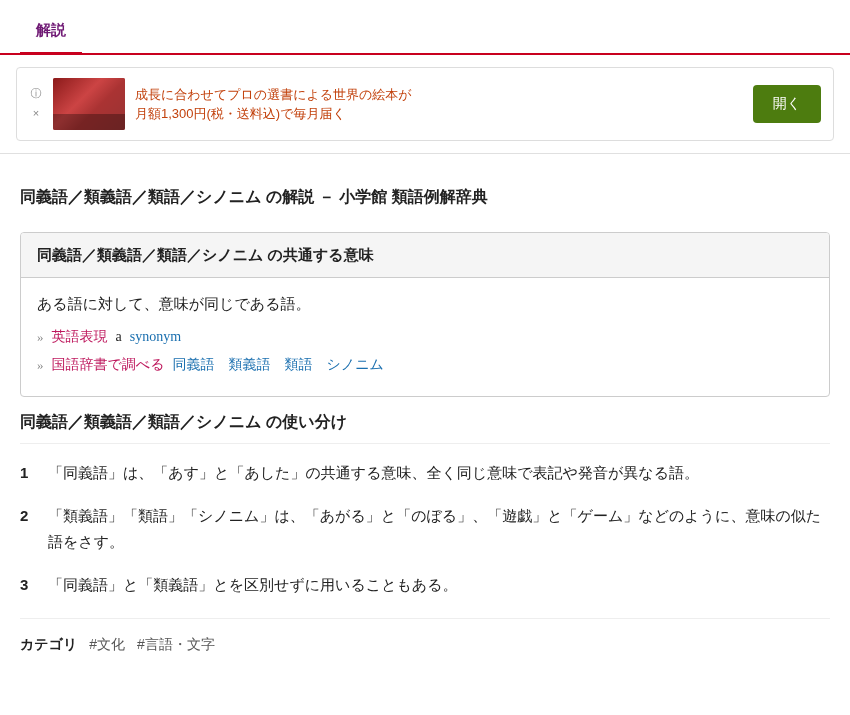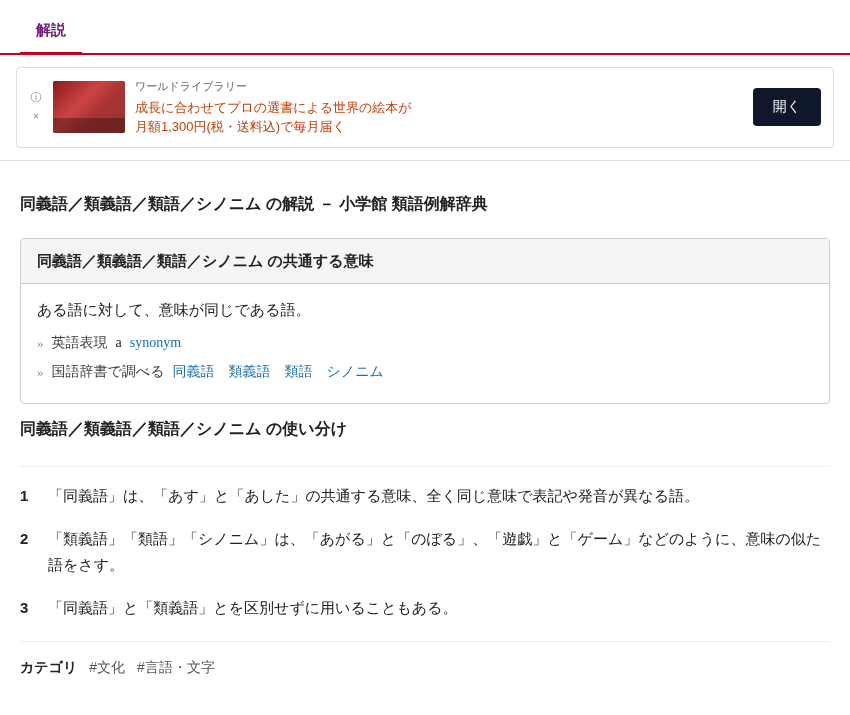--- a/index.html
+++ b/index.html
@@ -75,21 +75,21 @@
       font-size: 11px;
       color: #666;
       margin-bottom: 2px;
     }
     .ad-title {
       font-size: 13px;
       color: #c2410c;
       line-height: 1.5;
     }
     .ad-button {
-      background: #0f172a;
+      background: #4d7c0f;
       color: #fff;
       border: none;
       padding: 10px 20px;
       font-size: 14px;
       border-radius: 4px;
       cursor: pointer;
       white-space: nowrap;
       flex-shrink: 0;
     }
 
@@ -137,40 +137,40 @@
       align-items: baseline;
       gap: 8px;
       margin-bottom: 6px;
       font-size: 14px;
     }
     .card-row .arrow {
       color: #888;
       font-size: 13px;
     }
     .card-row .label {
-      color: #404040;
+      color: #be185d;
     }
     .card-row .link {
       color: #1a6faf;
       text-decoration: none;
       cursor: pointer;
     }
     .link-group {
       display: flex;
       gap: 14px;
       align-items: center;
     }
 
     
     .usage-title {
       font-size: 16px;
       font-weight: bold;
       color: #222;
       margin-bottom: 16px;
-      padding-bottom: 24px;
+      padding-bottom: 8px;
       border-bottom: 1px solid #eee;
     }
 
     
     .usage-list {
       list-style: none;
       padding: 0;
       margin-bottom: 20px;
     }
     .usage-item {
@@ -231,21 +231,20 @@
 
 <div class="ad-banner">
   <div class="ad-info-icon">
     <span>ⓘ</span>
     <span>×</span>
   </div>
   <div class="ad-image">
     <div class="ad-image-inner"></div>
   </div>
   <div class="ad-text">
-    <div class="ad-brand">ワールドライブラリー</div>
     <div class="ad-title">成長に合わせてプロの選書による世界の絵本が<br>月額1,300円(税・送料込)で毎月届く</div>
   </div>
   <button class="ad-button">開く</button>
 </div>
 
 <hr class="separator">
 
 <div class="main-content">
 
   <div class="dict-title">同義語／類義語／類語／シノニム の解説 － 小学館 類語例解辞典</div>

